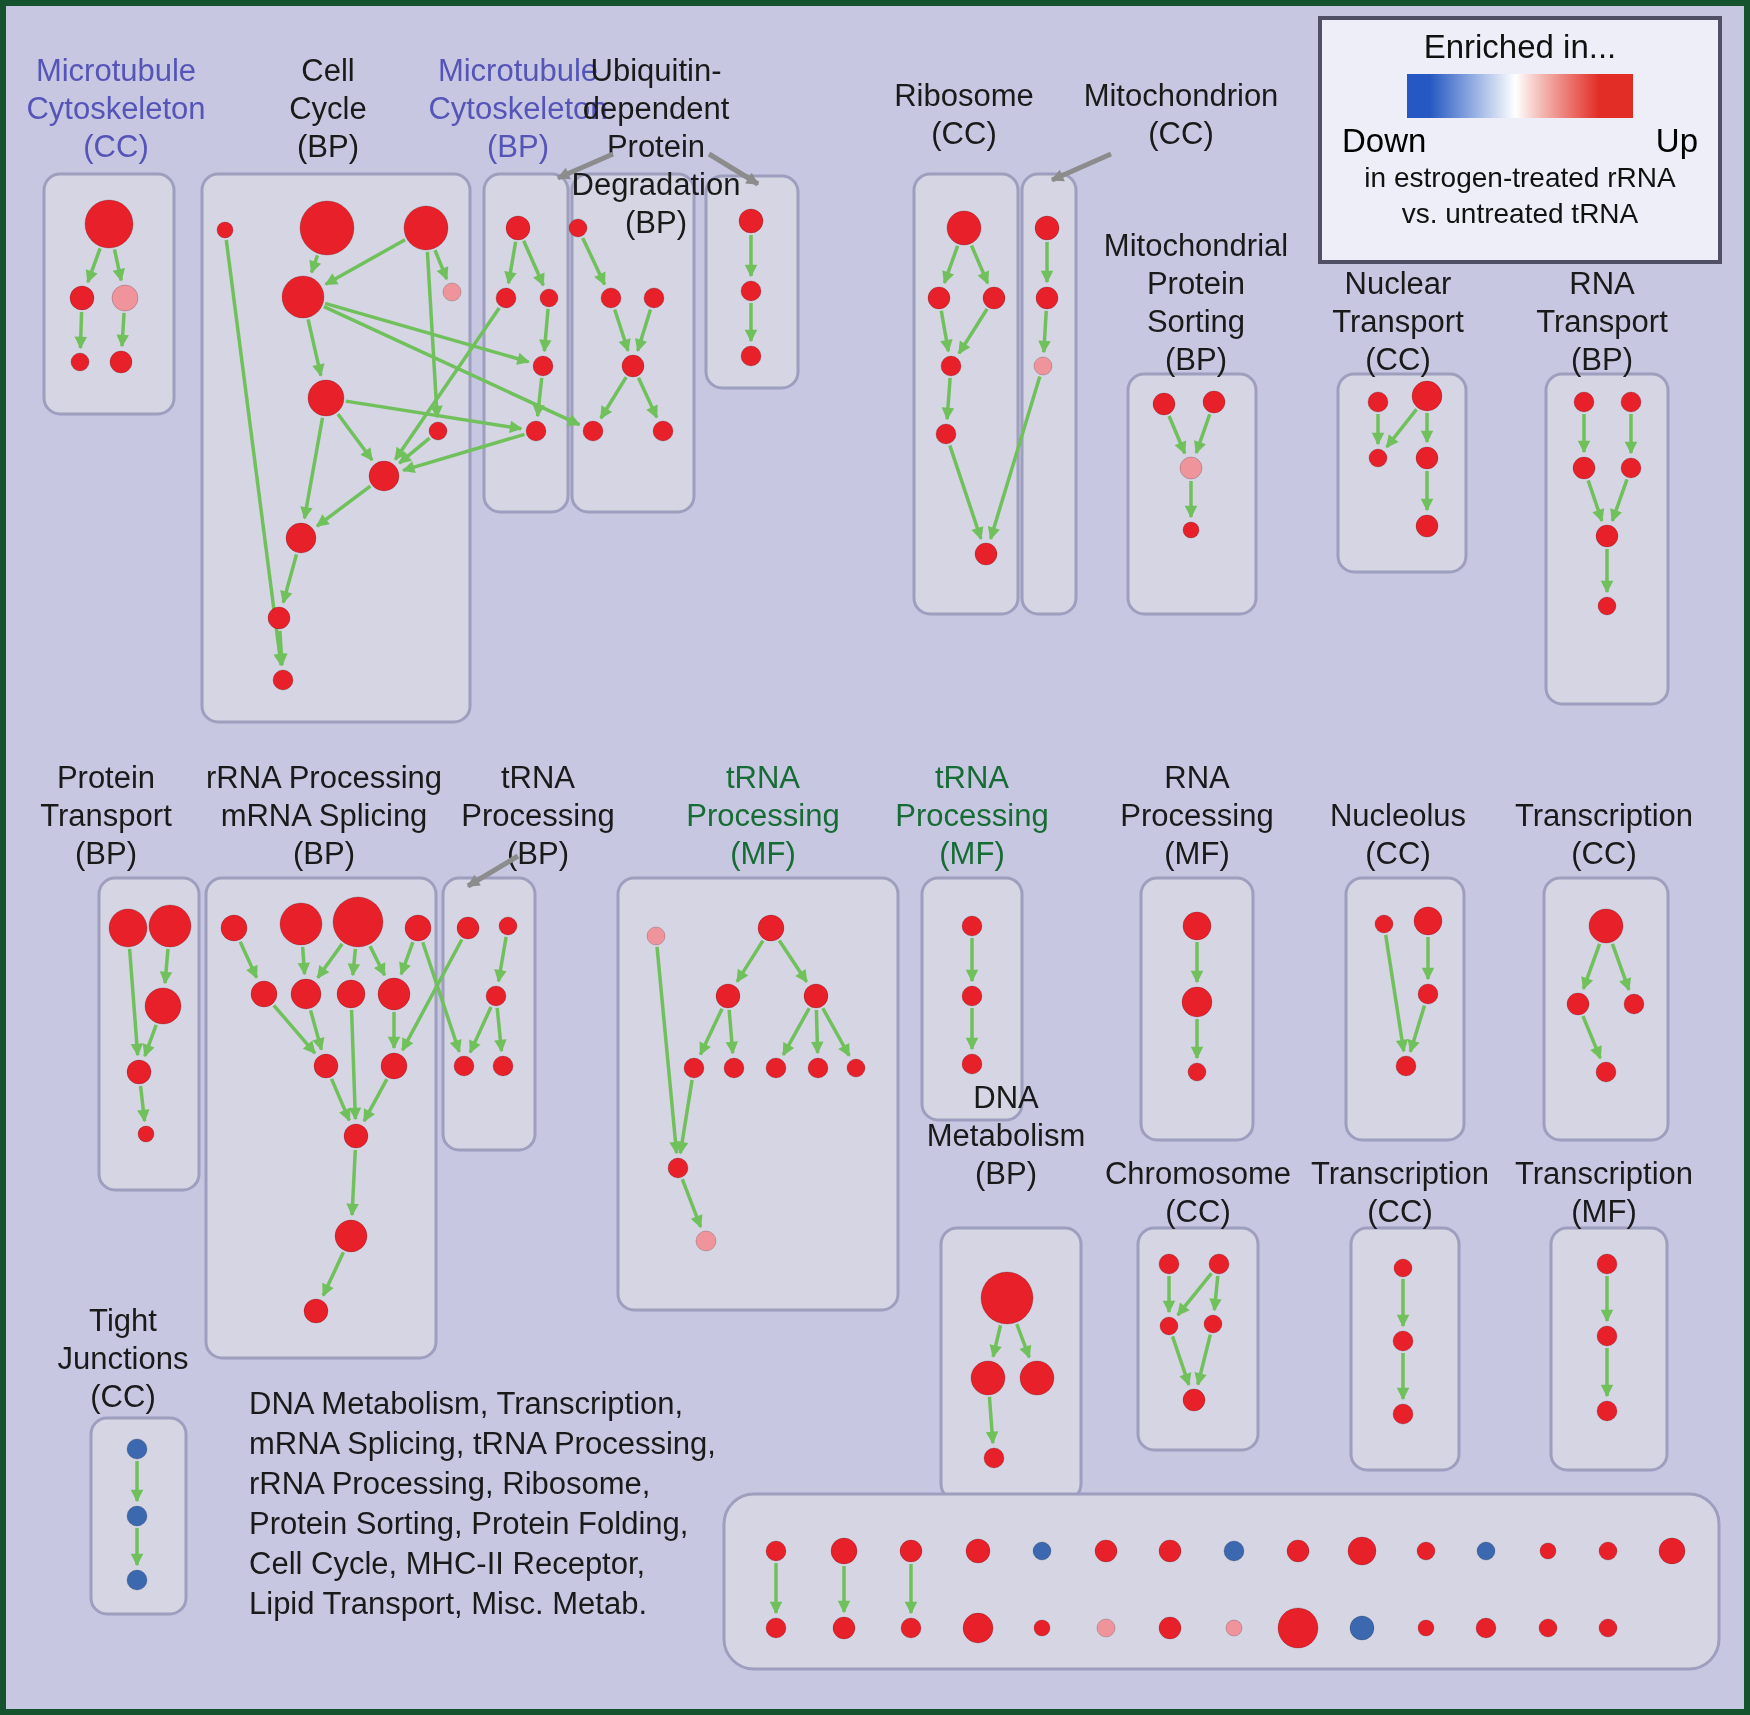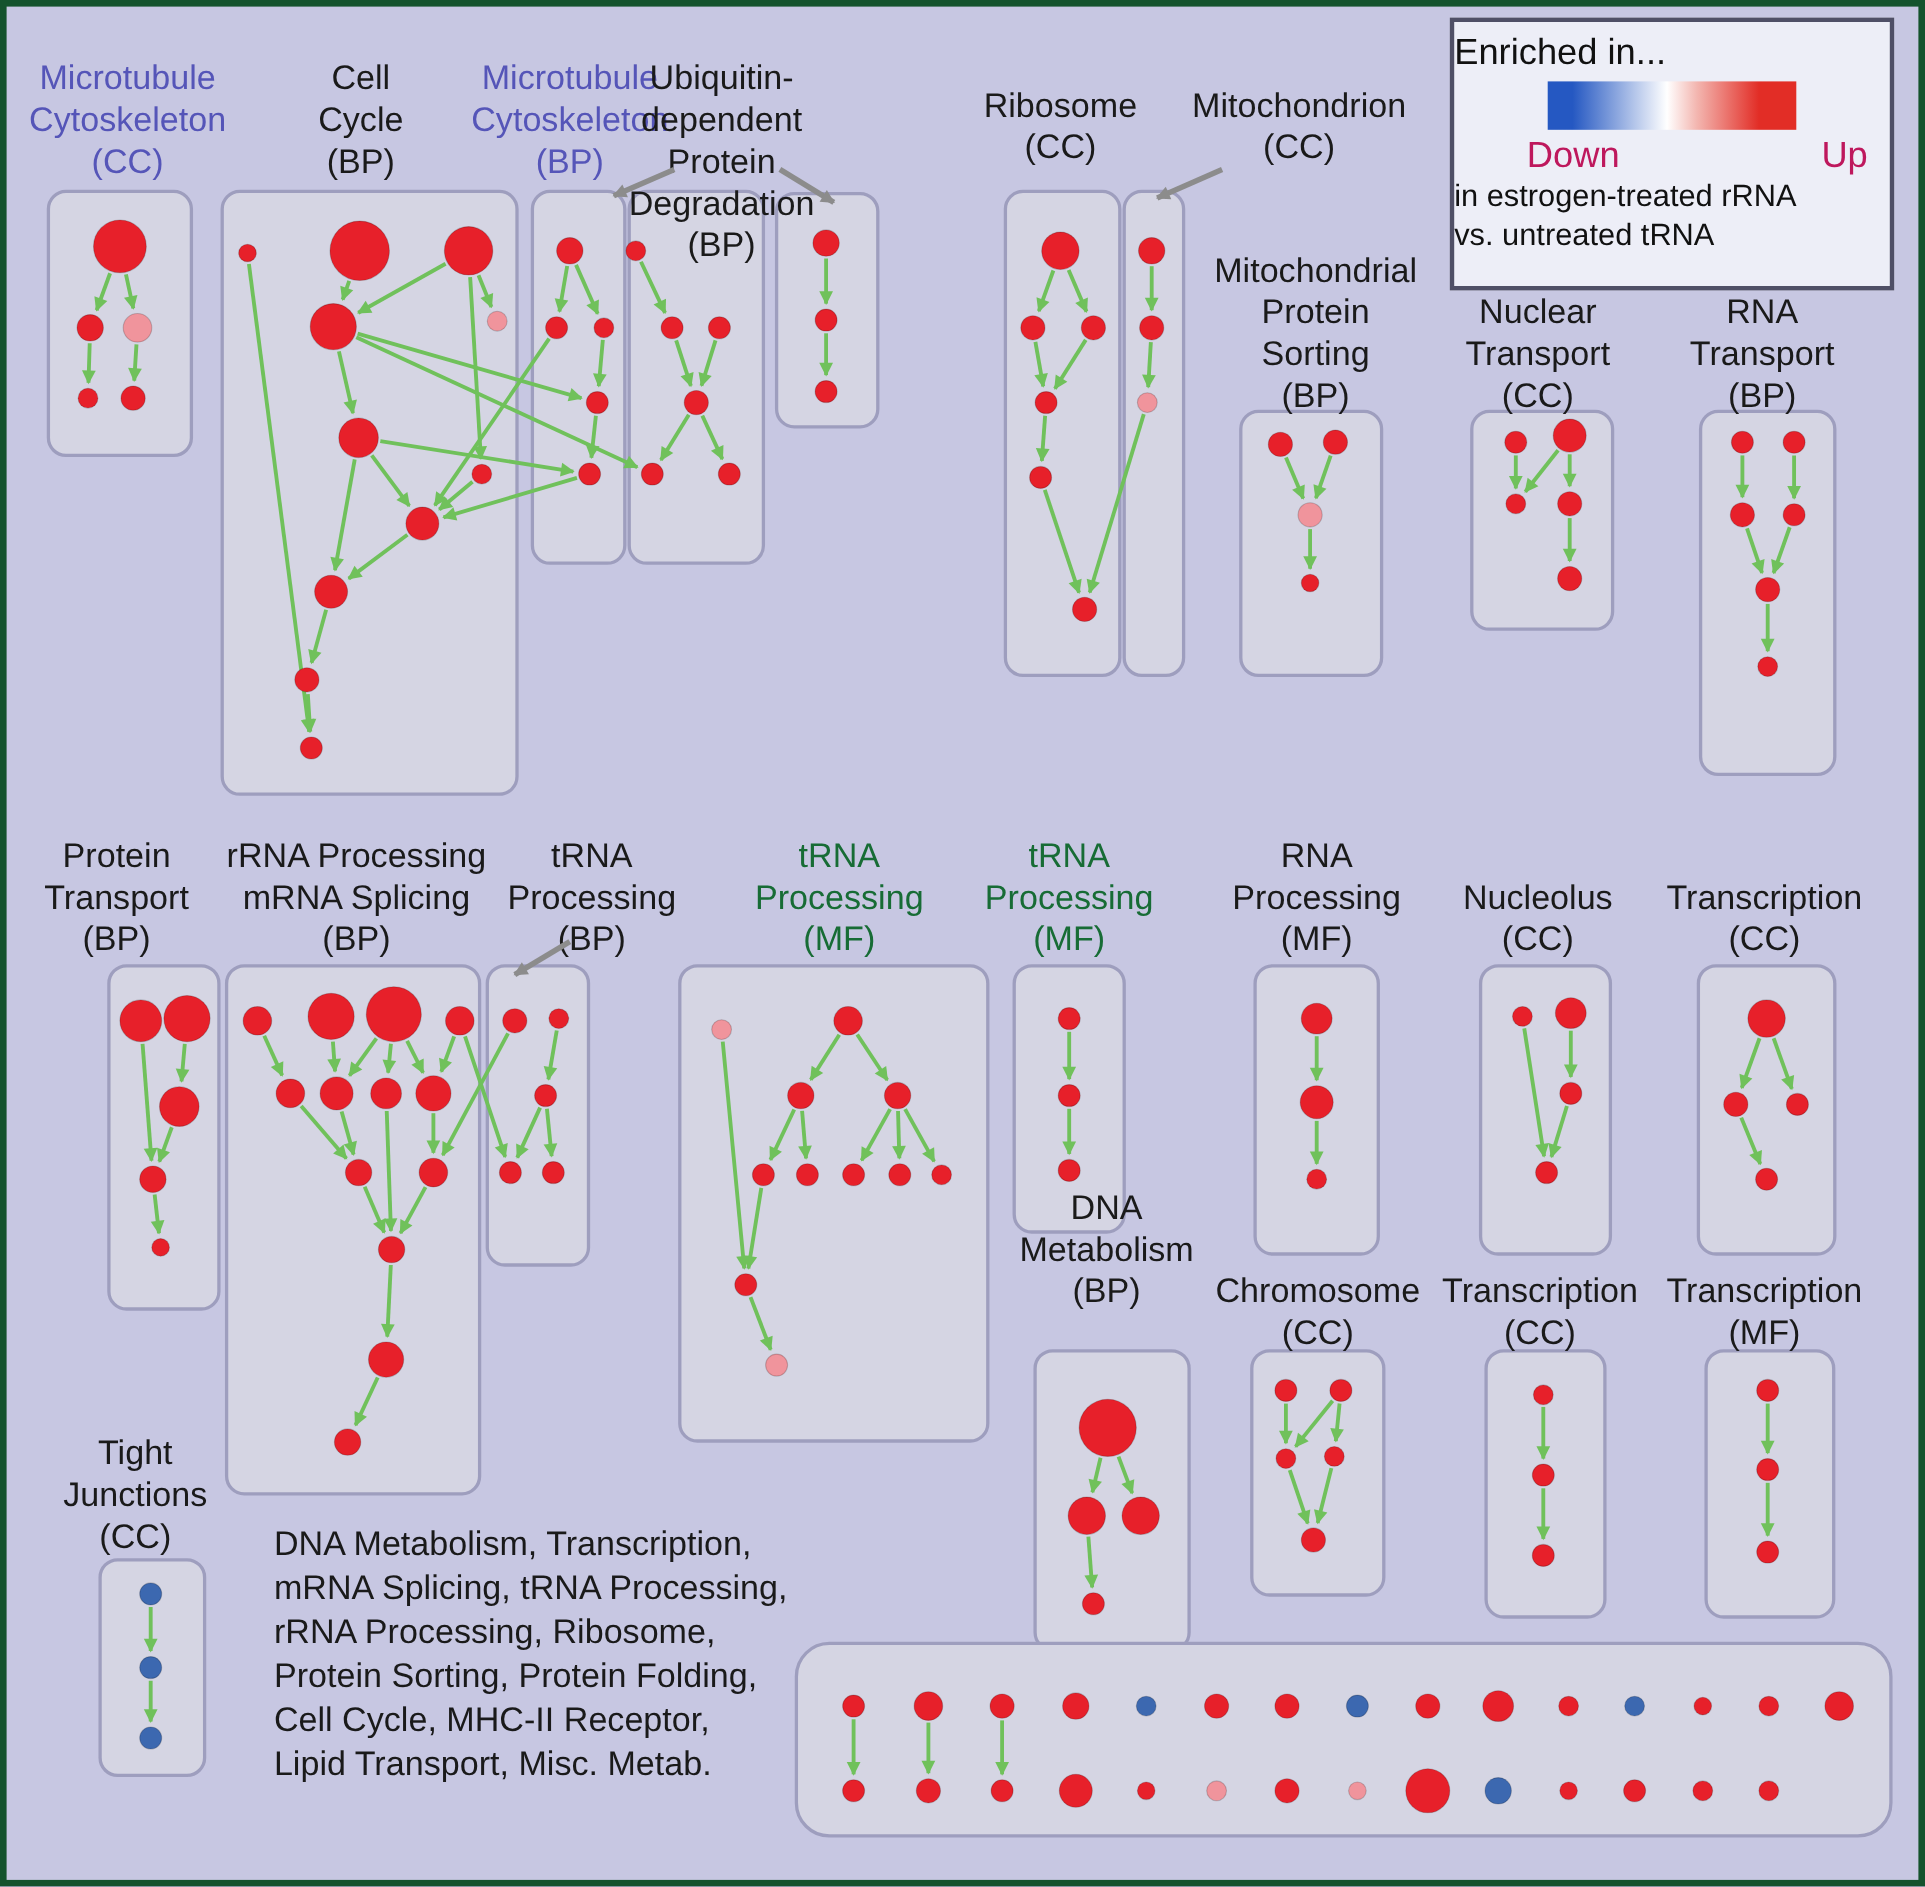--- a/index.html
+++ b/index.html
@@ -5,25 +5,25 @@
   html,body{margin:0;padding:0;background:#9a9ab5;}
   .stage{
     position:relative;width:1750px;height:1715px;
     background:#c7c7e2;border:6px solid #14532d;box-sizing:border-box;
     overflow:hidden;font-family:"Liberation Sans",sans-serif;
   }
   #diagram{position:absolute;left:0;top:0;}
   #diagram text{font-family:"Liberation Sans",sans-serif;}
   .legend{
     position:absolute;left:1312px;top:10px;width:404px;height:248px;
-    background:#edeef7;border:4px solid #4f4f66;box-sizing:border-box;text-align:left;
+    background:#edeef7;border:4px solid #4f4f66;box-sizing:border-box;text-align:center;
   }
   .legend-title{font-size:33px;margin-top:8px;color:#111;}
   .legend-bar{width:226px;height:44px;margin:8px auto 4px auto;}
-  .legend-ends{display:flex;justify-content:space-between;padding:0 20px;font-size:33px;color:#be185d;margin-left:46px;}
+  .legend-ends{display:flex;justify-content:space-between;padding:0 20px;font-size:33px;color:#000000;}
   .legend-sub{font-size:28px;color:#111;line-height:1.28;}
 </style>
 </head>
 <body>
 
 <div class="stage">
   <svg id="diagram" width="1738" height="1703" viewBox="0 0 1738 1703">
       <defs>
         <marker id="arr-green" viewBox="0 0 12 12" refX="10" refY="6" markerWidth="15" markerHeight="15" orient="auto" markerUnits="userSpaceOnUse">
           <path d="M1,1 L11,6 L1,11 Z" fill="#70c15b"></path>

